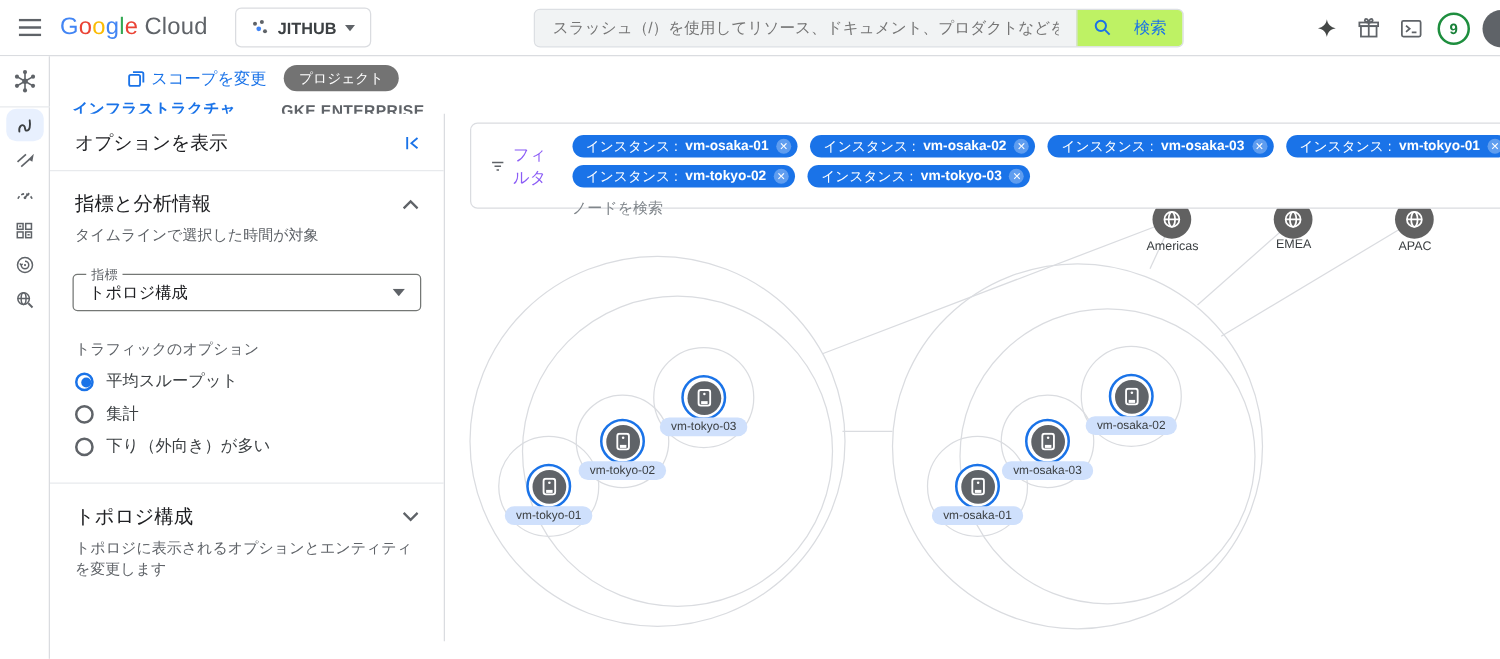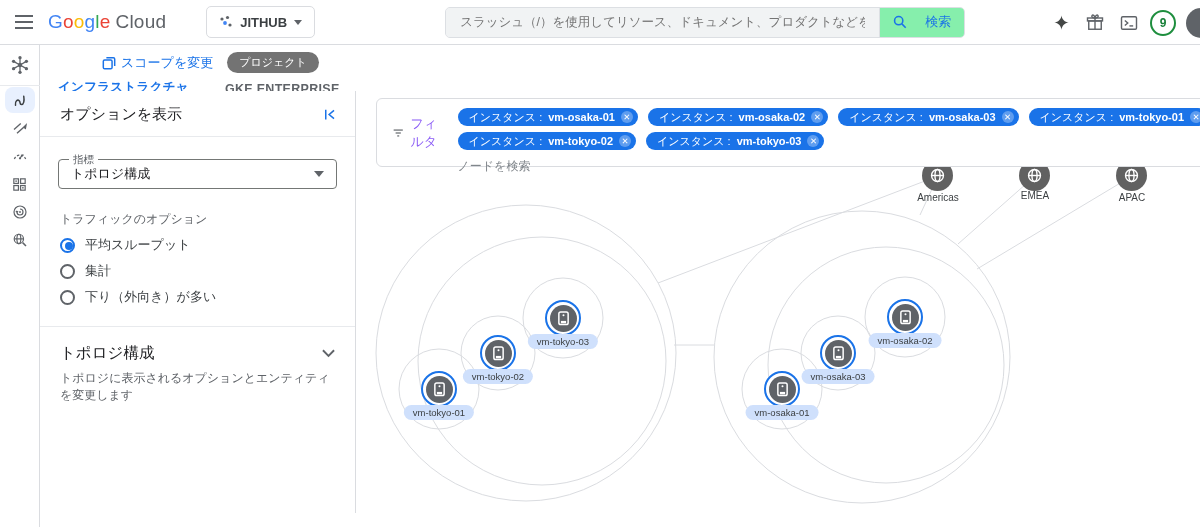--- a/index.html
+++ b/index.html
@@ -3,32 +3,32 @@
 <meta charset="utf-8">
 <style>
   * { margin:0; padding:0; box-sizing:border-box; }
   html,body { width:1200px; height:527px; overflow:hidden; background:#fff;
     font-family:"Liberation Sans","DejaVu Sans",sans-serif; color:#202124; }
 
   
   .topbar { position:absolute; left:0; top:0; width:1200px; height:45px; background:#fff;
     border-bottom:1px solid #dadce0; display:flex; align-items:center; }
   .hamburger { width:48px; height:44px; display:flex; align-items:center; justify-content:center; cursor:pointer; }
-  .logo { display:flex; align-items:center; font-size:19px; letter-spacing:.2px; margin-right:40px; }
+  .logo { display:flex; align-items:center; font-size:19px; letter-spacing:.2px; margin-right:22px; }
   .logo .cloud { color:#5f6368; margin-left:5px; }
   .proj-btn { display:flex; align-items:center; gap:7px; border:1px solid #dadce0; border-radius:5px;
     height:32px; padding:0 12px; font-size:13px; color:#3c4043; font-weight:bold; background:#fff; }
   .caret-down { width:0; height:0; border-left:4px solid transparent; border-right:4px solid transparent;
     border-top:5px solid #5f6368; }
   .searchbar { display:flex; align-items:stretch; height:31px; margin-left:130px; width:520px;
     border:1px solid #dcdfe3; border-radius:5px; overflow:hidden; background:#f1f3f4; }
   .searchbar input { flex:1; border:none; outline:none; background:#f1f3f4; padding:0 14px;
     font-size:12.5px; color:#5f6368; font-family:inherit; }
   .search-btn { display:flex; align-items:center; gap:18px; padding:0 13px; border-left:1px solid #dcdfe3;
-    background:#86efac; color:#1a73e8; font-size:13px; }
+    background:#bef264; color:#1a73e8; font-size:13px; }
   .top-right { position:absolute; right:0; top:0; height:45px; display:flex; align-items:center; }
   .top-icon { width:34px; height:34px; display:flex; align-items:center; justify-content:center; }
   .badge-circle { width:26px; height:26px; border:2px solid #1e8e3e; border-radius:50%;
     display:flex; align-items:center; justify-content:center; color:#188038; font-size:12px; font-weight:bold; background:#fff; margin:0 4px;}
   .avatar { width:30px; height:30px; border-radius:50%; background:#5f6368; margin-left:6px; margin-right:-16px; flex:none; }
 
   
   .rail { position:absolute; left:0; top:45px; width:40px; height:482px; background:#fff;
     border-right:1px solid #dadce0; display:flex; flex-direction:column; align-items:center; }
   .rail-item { width:40px; height:28px; display:flex; align-items:center; justify-content:center; }
@@ -253,20 +253,27 @@
     <aside class="options">
       <div class="opt-head">
         <span class="opt-head-title">オプションを表示</span>
         <svg width="15" height="15" viewBox="0 0 20 20">
             <line x1="5" y1="3.5" x2="5" y2="16.5" stroke="#1a73e8" stroke-width="2"></line>
             <path d="M16 4.5 L9.5 10 L16 15.5" fill="none" stroke="#1a73e8" stroke-width="2"></path>
           </svg>
       </div>
       <div class="divider"></div>
 
+      <div class="section-head">
+        <span class="section-title">指標と分析情報</span>
+        <svg width="13" height="9" viewBox="0 0 14 9">
+            <path d="M1 8 L7 2 L13 8" fill="none" stroke="#5f6368" stroke-width="2"></path>
+          </svg>
+      </div>
+      <div class="section-note">タイムラインで選択した時間が対象</div>
 
       <div class="select-box">
         <span class="select-label">指標</span>
         <span class="select-value">トポロジ構成</span>
         <svg width="10" height="6" viewBox="0 0 10 6">
             <path d="M0 0 L5 6 L10 0 Z" fill="#5f6368"></path>
           </svg>
       </div>
 
       <div class="group-label">トラフィックのオプション</div>

